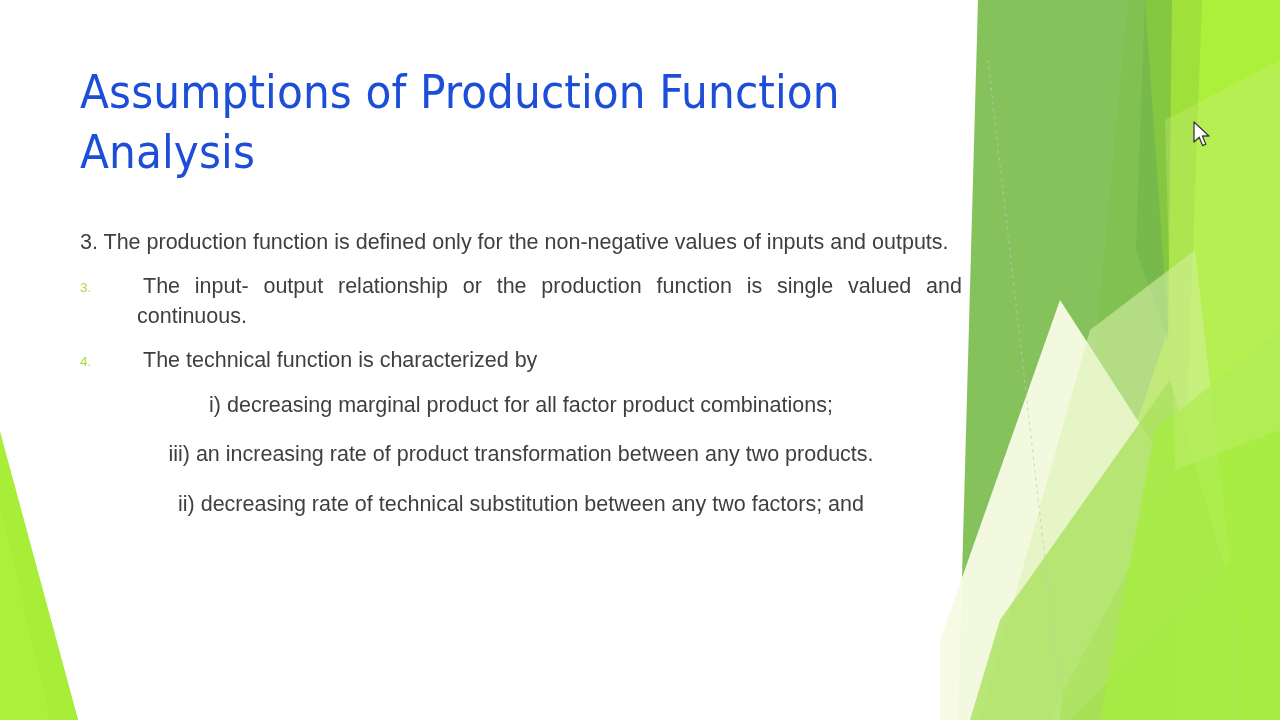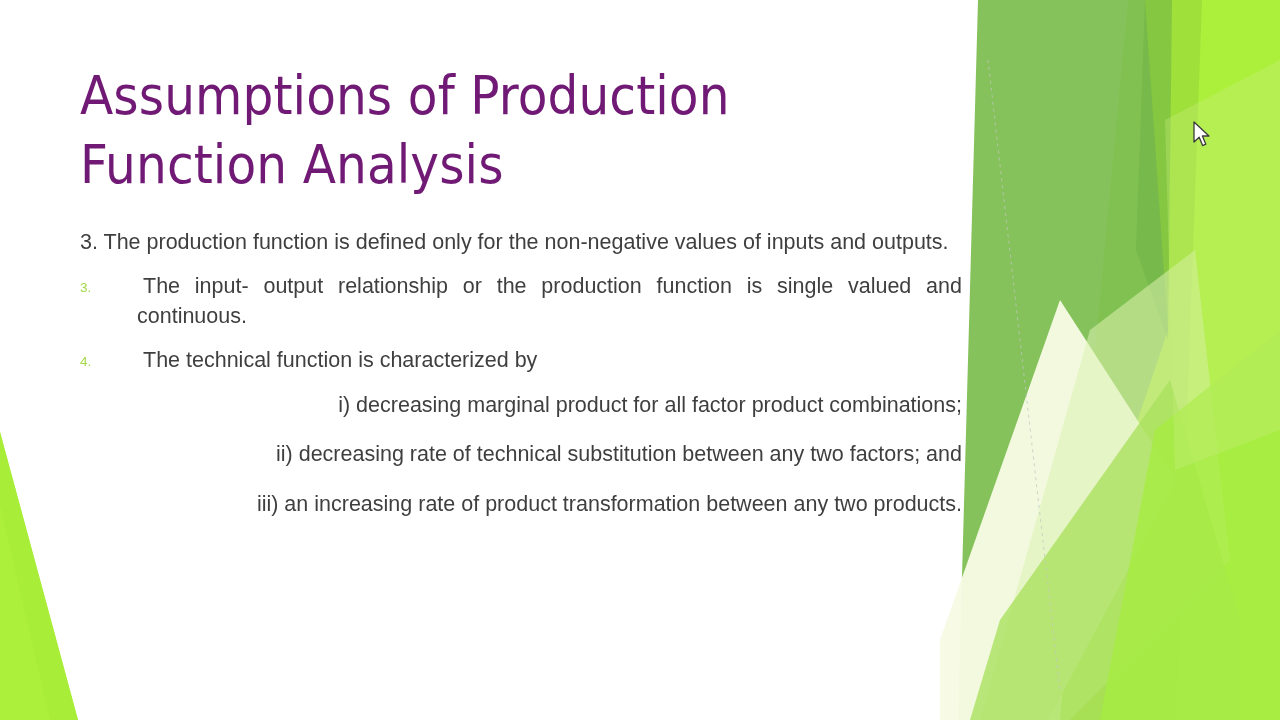--- a/index.html
+++ b/index.html
@@ -29,25 +29,25 @@
   #deco-right { right: 0; width: 340px; }
   #deco-left  { left: 0;  width: 120px; }
 
   
   #title {
     position: absolute;
     left: 80px;
     top: 62px;
     width: 830px;
     font-family: "DejaVu Sans Condensed", "Liberation Sans Narrow", "Liberation Sans", sans-serif;
-    font-size: 54px;
+    font-size: 47px;
     line-height: 1.27;
     font-weight: 400;
     letter-spacing: 0.1px;
-    color: #701a75;
+    color: #1d4ed8;
     white-space: pre-line;
   }
 
   
   #body-block {
     position: absolute;
     left: 80px;
     top: 228px;
     width: 882px;
     color: #3f3f3f;
@@ -81,21 +81,21 @@
     text-justify: inter-word;
   }
   .num-text.indent::before {
     content: "";
     display: inline-block;
     width: 6px;
   }
 
   
   .plain {
-    text-align: right;
+    text-align: center;
     margin: 8px 0 20px 0;
   }
 
   
   #cursor {
     position: absolute;
     left: 1192px;
     top: 121px;
     width: 20px;
     height: 28px;
@@ -146,22 +146,22 @@
       <span class="num-marker">3.</span>
       <span class="num-text indent">The input- output relationship or the production function is single valued and continuous.</span>
     </div>
 
     <div class="num-row">
       <span class="num-marker">4.</span>
       <span class="num-text indent">The technical function is characterized by</span>
     </div>
 
     <p class="plain">i) decreasing marginal product for all factor product combinations;</p>
+    <p class="plain">iii) an increasing rate of product transformation between any two products.</p>
     <p class="plain">ii) decreasing rate of technical substitution between any two  factors; and</p>
-    <p class="plain">iii) an increasing rate of product transformation between any two products.</p>
 
   </div>
 
   <svg id="cursor" viewBox="0 0 20 28">
     <path d="M2,1 L2,21 L7.2,16.2 L10.6,24.6 L13.8,23.2 L10.4,15 L17,15 Z" fill="#ffffff" stroke="#3c3c3c" stroke-width="1.3" stroke-linejoin="round"></path>
   </svg>
 
 </div>
 
 </body></html>

